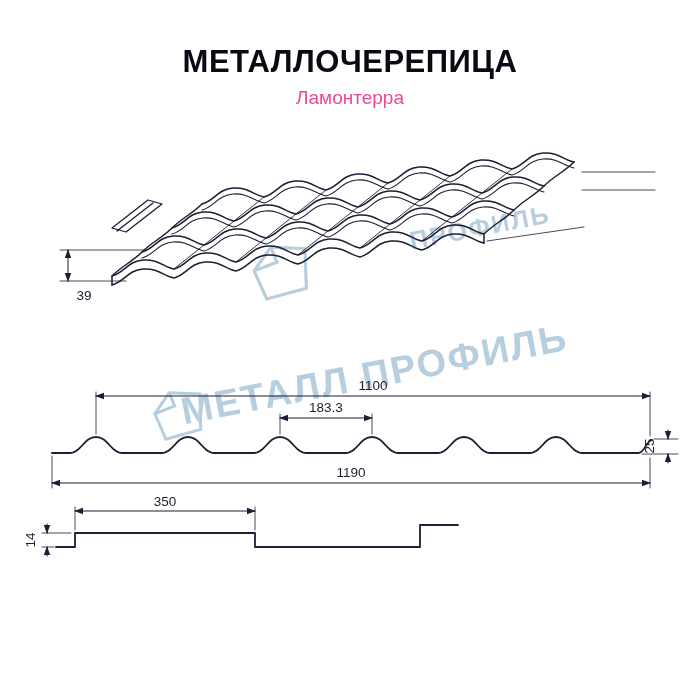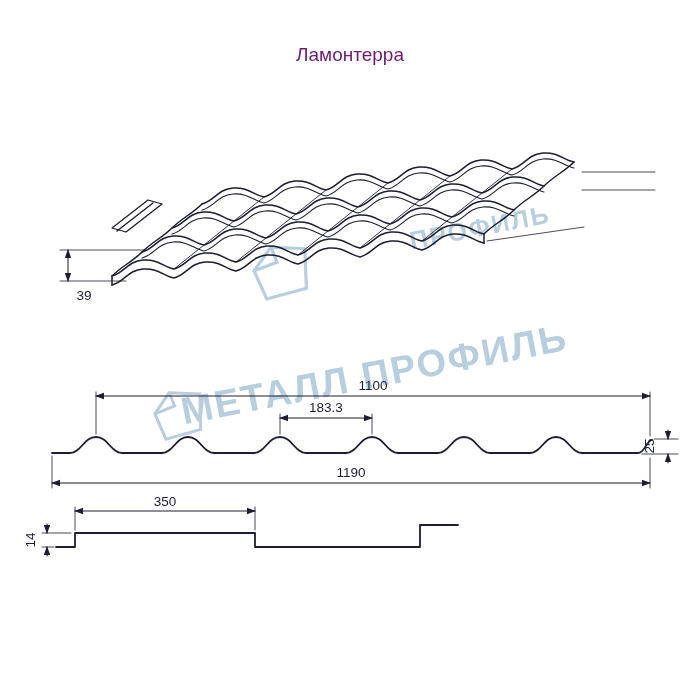--- a/index.html
+++ b/index.html
@@ -3,31 +3,32 @@
 <meta charset="utf-8">
 <style>
   html,body{margin:0;padding:0;}
   body{
     width:700px;height:700px;background:#ffffff;position:relative;overflow:hidden;
     font-family:"Liberation Sans","DejaVu Sans",sans-serif;color:#000;
   }
   .page{position:absolute;inset:0;}
   header{position:absolute;top:44px;left:0;width:100%;text-align:center;z-index:3;}
   h1{margin:0;font-size:31px;font-weight:bold;letter-spacing:.5px;color:#0a0a14;}
-  .subtitle{font-size:19px;color:#701a75;}
+  .subtitle{font-size:19px;margin-top:7px;color:#ec4899;}
   svg{position:absolute;top:0;left:0;z-index:1;}
   .dim{font-size:13.5px;fill:#1d1d33;font-family:"Liberation Sans","DejaVu Sans",sans-serif;}
   .wmtext{font-weight:bold;fill:#b7cedf;}
 </style>
 </head>
 <body>
 
 <div class="page">
 
   <header>
+    <h1>МЕТАЛЛОЧЕРЕПИЦА</h1>
     <div class="subtitle">Ламонтерра</div>
   </header>
 
   <svg width="700" height="700" viewBox="0 0 700 700">
     <defs>
       <marker id="arr" viewBox="0 0 10 10" refX="9" refY="5" markerWidth="9" markerHeight="9" markerUnits="userSpaceOnUse" orient="auto-start-reverse">
         <path d="M0,1.4 L10,5 L0,8.6 Z" fill="#1d1d33"></path>
       </marker>
     </defs>
 

